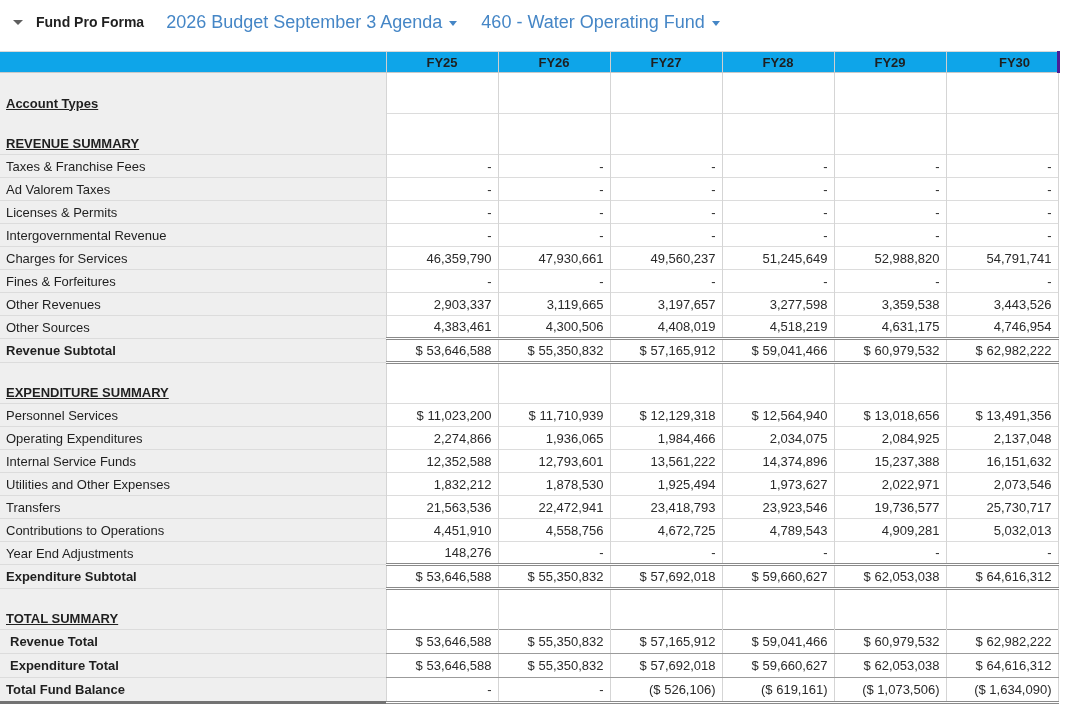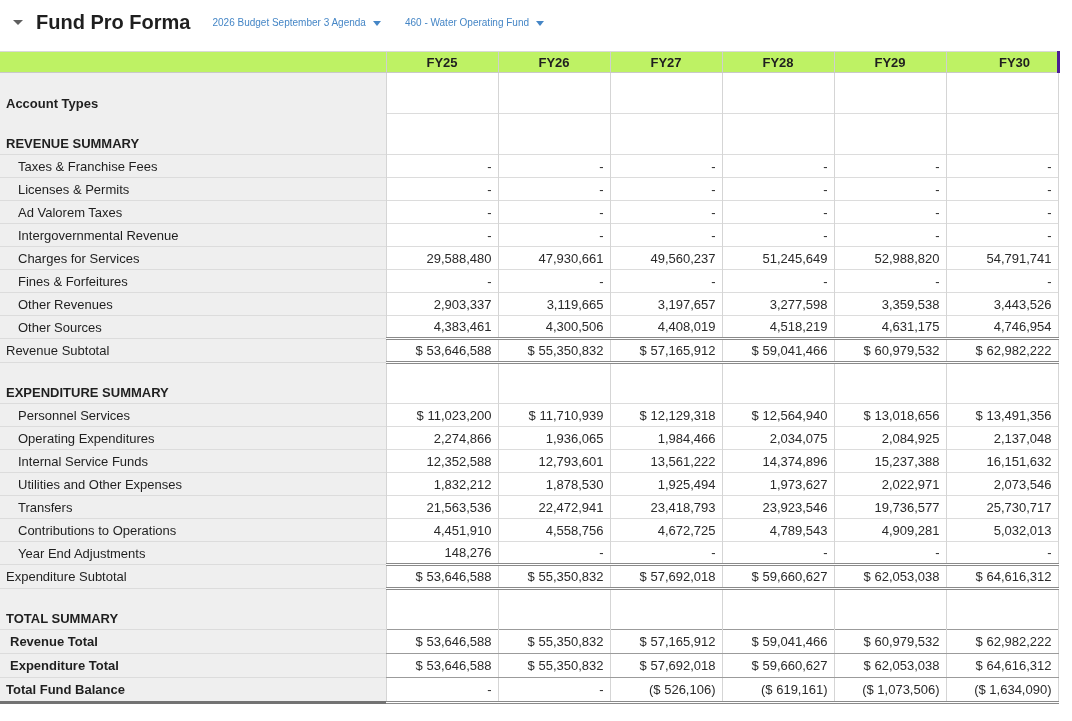--- a/index.html
+++ b/index.html
@@ -14,64 +14,64 @@
     padding:9px 0 0 9px;height:26px;
   }
   .collapse-btn{
     width:18px;height:14px;display:flex;align-items:center;justify-content:center;
     cursor:pointer;margin-right:9px;
   }
   .tri-down-dark{
     width:0;height:0;border-left:5px solid transparent;border-right:5px solid transparent;
     border-top:5px solid #5f5f5f;
   }
-  .page-title{font-weight:bold;font-size:20px;color:#1f1f1f;margin-right:22px;}
+  .page-title{font-weight:bold;font-size:14px;color:#1f1f1f;margin-right:22px;}
   .dd-link{
     display:flex;align-items:center;gap:7px;margin-right:24px;cursor:pointer;
-    font-size:10px;color:#4586c6;
+    font-size:18px;color:#4586c6;
   }
   .tri-down-blue{
     width:0;height:0;border-left:4px solid transparent;border-right:4px solid transparent;
     border-top:5px solid #4586c6;margin-top:2px;
   }
   
   .table-wrap{margin:16px 0 0 0;}
   table{
     border-collapse:collapse;table-layout:fixed;
     width:1058px;font-size:13px;
   }
   col.c-label{width:386px;}
   col.c-val{width:112px;}
   th,td{padding:0 6px;overflow:hidden;white-space:nowrap;}
   
   thead tr{height:21px;}
   th{
-    background:#bef264;font-weight:bold;text-align:center;font-size:13px;color:#1f1f1f;
+    background:#0ea5e9;font-weight:bold;text-align:center;font-size:13px;color:#1f1f1f;
     border-top:1px solid #d9d9d9;border-bottom:1px solid #c9c9c9;
   }
   th.val-h{border-left:1px solid #cfcfcf;}
   th.val-h:last-child{border-right:3px solid #4c1d95;padding-left:32px;}
   
   td.label{
     background:#efefef;text-align:left;color:#1f1f1f;
     border-top:1px solid #dcdcdc;
   }
   td.val{
     background:#ffffff;text-align:right;color:#2a2a2a;
     border-left:1px solid #d5d5d5;border-top:1px solid #dcdcdc;
   }
   td.val:last-child{border-right:1px solid #d5d5d5;}
   
-  tr.section{height:41px;}
+  tr.section{height:41px;text-decoration:underline;}
   tr.section td.label{font-weight:bold;vertical-align:bottom;padding-bottom:3px;}
   tr.section + tr.section td.label{border-top:none;}
   tr.detail{height:23px;}
-  tr.detail td.label{padding-left:18px;}
+  tr.detail td.label{padding-left:6px;}
   tr.subtotal{height:24px;}
-  tr.subtotal td.label{font-weight:normal;}
+  tr.subtotal td.label{font-weight:bold;}
   tr.subtotal td.val{
     border-top:3px double #8a8a8a;border-bottom:3px double #8a8a8a;
   }
   tr.total{height:24px;padding-left:16px;}
   tr.total td.label{font-weight:bold;padding-left:10px;}
   tr.total td.val{border-top:1px solid #9b9b9b;border-bottom:1px solid #9b9b9b;}
   tr.grandtotal{height:25px;}
   tr.grandtotal td.label{font-weight:bold;border-bottom:3px solid #737373;}
   tr.grandtotal td.val{
     border-top:1px solid #9b9b9b;border-bottom:3px double #8a8a8a;
@@ -139,49 +139,49 @@
         <tr class="detail">
           <td class="label">Taxes &amp; Franchise Fees</td>
           <td class="val">-</td>
           <td class="val">-</td>
           <td class="val">-</td>
           <td class="val">-</td>
           <td class="val">-</td>
           <td class="val">-</td>
         </tr>
         <tr class="detail">
+          <td class="label">Ad Valorem Taxes</td>
+          <td class="val">-</td>
+          <td class="val">-</td>
+          <td class="val">-</td>
+          <td class="val">-</td>
+          <td class="val">-</td>
+          <td class="val">-</td>
+        </tr>
+        <tr class="detail">
           <td class="label">Licenses &amp; Permits</td>
           <td class="val">-</td>
           <td class="val">-</td>
           <td class="val">-</td>
           <td class="val">-</td>
           <td class="val">-</td>
           <td class="val">-</td>
         </tr>
         <tr class="detail">
-          <td class="label">Ad Valorem Taxes</td>
-          <td class="val">-</td>
-          <td class="val">-</td>
-          <td class="val">-</td>
-          <td class="val">-</td>
-          <td class="val">-</td>
-          <td class="val">-</td>
-        </tr>
-        <tr class="detail">
           <td class="label">Intergovernmental Revenue</td>
           <td class="val">-</td>
           <td class="val">-</td>
           <td class="val">-</td>
           <td class="val">-</td>
           <td class="val">-</td>
           <td class="val">-</td>
         </tr>
         <tr class="detail">
           <td class="label">Charges for Services</td>
-          <td class="val">29,588,480</td>
+          <td class="val">46,359,790</td>
           <td class="val">47,930,661</td>
           <td class="val">49,560,237</td>
           <td class="val">51,245,649</td>
           <td class="val">52,988,820</td>
           <td class="val">54,791,741</td>
         </tr>
         <tr class="detail">
           <td class="label">Fines &amp; Forfeitures</td>
           <td class="val">-</td>
           <td class="val">-</td>

